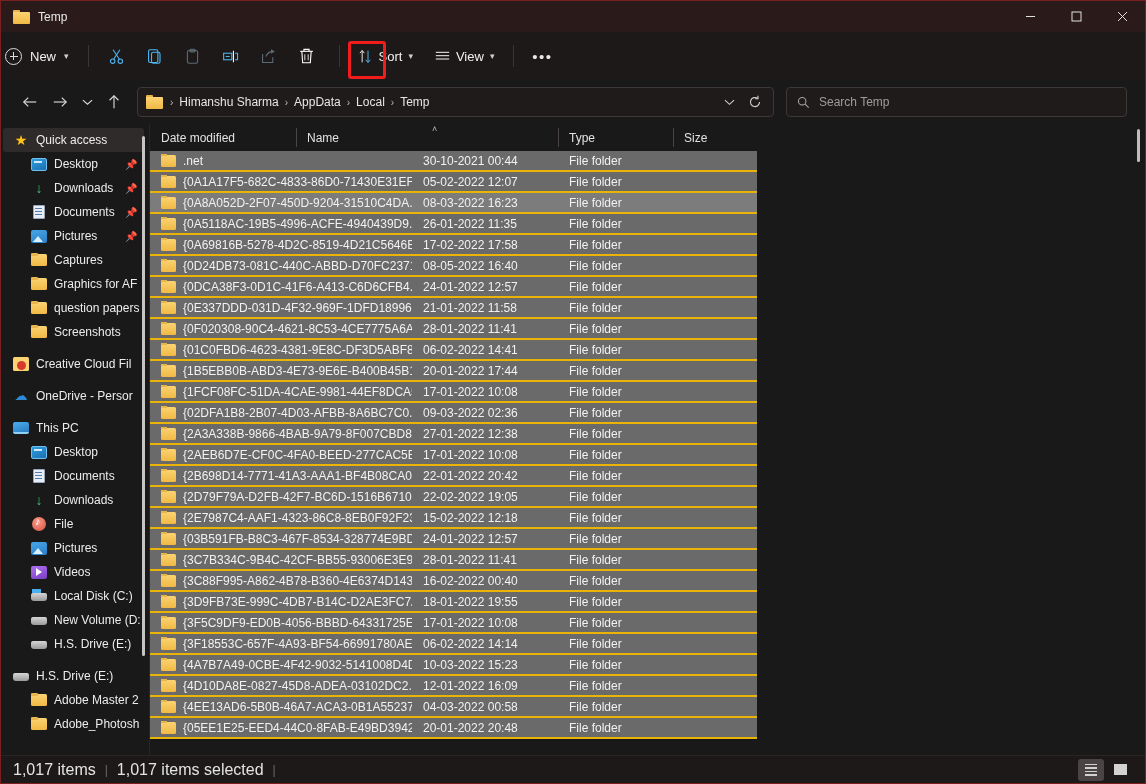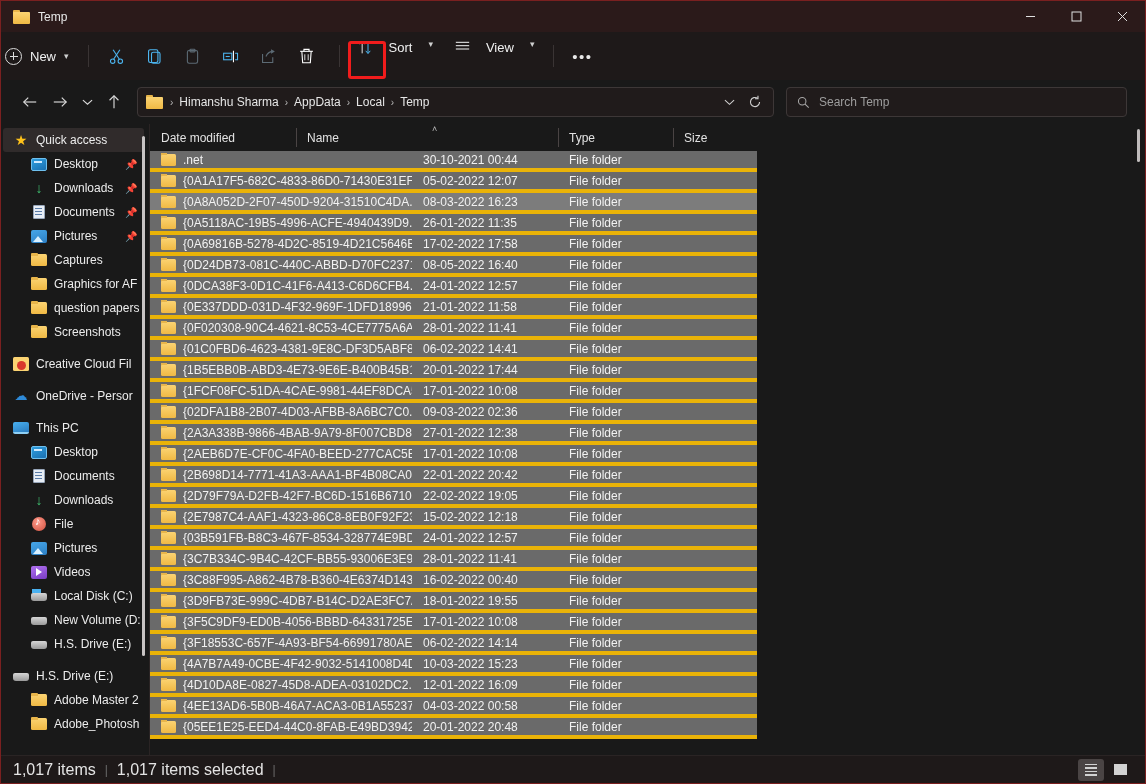--- a/index.html
+++ b/index.html
@@ -77,21 +77,21 @@
     width: 38px; height: 34px; border-radius: 4px;
     display: flex; align-items: center; justify-content: center;
     position: relative;
   }
   .ico-btn.disabled { opacity: 1; }
   .highlight-box {
     position: absolute; left: 347px; top: 40px; width: 38px; height: 38px;
     border: 3px solid #f11c1c; border-radius: 3px; pointer-events: none; z-index: 20;
   }
   .labeled-btn {
-    display: flex; align-items: flex-start; gap: 16px;
+    display: flex; align-items: center; gap: 6px;
     height: 32px; padding: 0 9px; border-radius: 4px;
     color: #f0f0f0; font-size: 13px;
   }
   .dots { color: #e8e8e8; font-size: 15px; letter-spacing: 1.5px; line-height: 1; }
 
   
   .addrrow {
     height: 44px; flex: 0 0 44px;
     display: flex; align-items: center; padding: 0 14px; gap: 0;
     background: #191919;
@@ -202,21 +202,21 @@
   .col-name { width: 262px; flex: 0 0 262px; }
   .col-date { width: 146px; flex: 0 0 146px; }
   .col-type { width: 115px; flex: 0 0 115px; }
   .col-size { width: 82px; flex: 0 0 82px; }
   .sortcaret {
     position: absolute; left: 136px; top: 0px; font-size: 9px; color: #b9b9b9;
   }
   .rows { flex: 1 1 auto; overflow: hidden; position: relative; }
   .row {
     height: 21px; display: flex; align-items: center;
-    background: #6a6a6a; border-bottom: 4px solid #eab308;
+    background: #6a6a6a; border-bottom: 2px solid #eab308;
     width: 607px;
   }
   .row.hover { background: #7c7c7c; }
   .cell { font-size: 12px; color: #f2f2f2; white-space: nowrap; overflow: hidden; }
   .cell-name { width: 262px; flex: 0 0 262px; display: flex; align-items: center; gap: 7px; padding-left: 11px;}
   .cell-date { width: 146px; flex: 0 0 146px; padding-left: 11px; }
   .cell-type { width: 115px; flex: 0 0 115px; padding-left: 11px; }
   .cell-size { width: 82px; flex: 0 0 82px; padding-left: 11px; }
   .row-folder {
     width: 15px; height: 12px; flex: 0 0 15px; position: relative;

